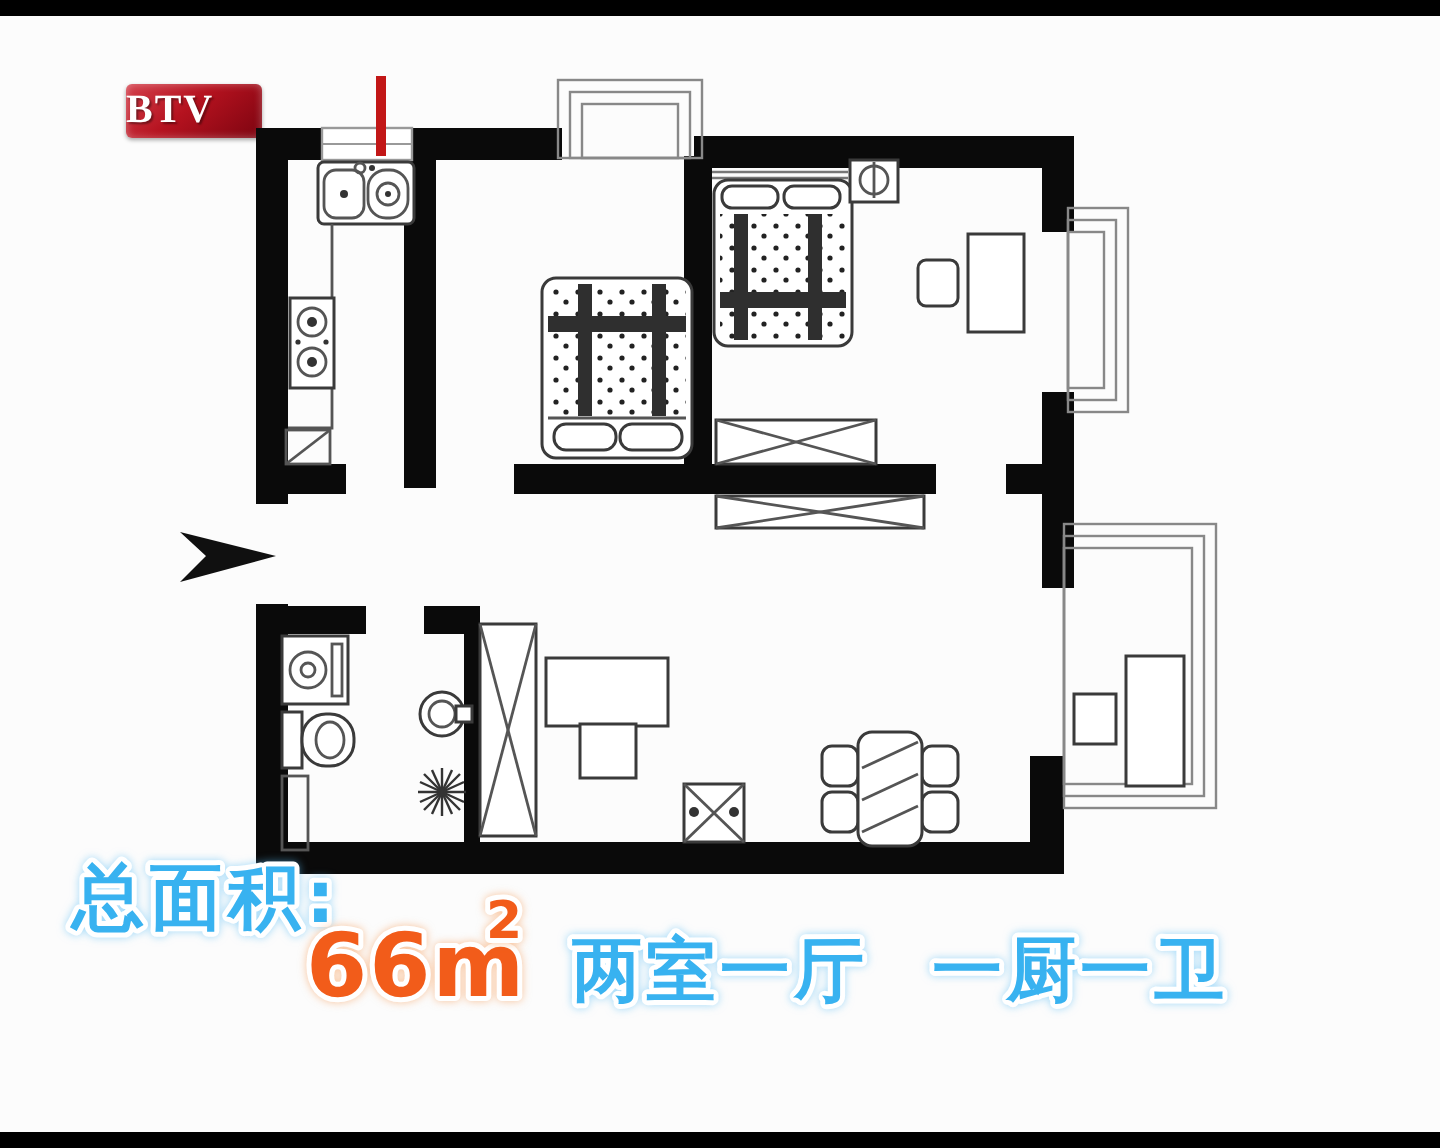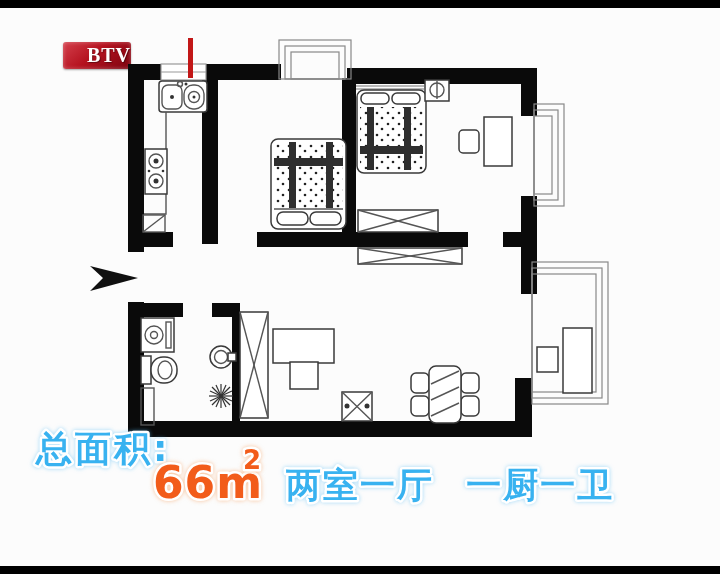--- a/index.html
+++ b/index.html
@@ -3,21 +3,21 @@
 <meta charset="utf-8">
 <style>
   html,body{margin:0;padding:0;background:#222;}
   .stage{position:relative;width:720px;height:574px;background:#fcfcfc;overflow:hidden;
          font-family:"DejaVu Sans",sans-serif;}
   .letterbox{position:absolute;left:0;width:720px;background:#000;}
   .letterbox.top{top:0;height:8px;}
   .letterbox.bottom{bottom:0;height:8px;}
   .btv-logo{position:absolute;left:63px;top:42px;width:68px;height:27px;
     background:linear-gradient(140deg,#d4404c 0%,#b5121f 45%,#7c0410 100%);
-    border-radius:3px;display:flex;align-items:center;justify-content:flex-end;
+    border-radius:3px;display:flex;align-items:center;justify-content:flex-start;
     box-shadow:inset 0 0 4px rgba(255,255,255,.35), 0 1px 2px rgba(0,0,0,.35);}
   .btv-logo span{color:#fff;font-family:"Liberation Serif",serif;font-weight:bold;
     font-size:20px;letter-spacing:1px;text-shadow:1px 1px 1px rgba(0,0,0,.4);}
   svg{position:absolute;left:0;top:0;}
   .cap{font-family:"DejaVu Sans",sans-serif;font-weight:bold;
        paint-order:stroke;stroke:#ffffff;stroke-linejoin:round;}
   .cap-blue{fill:#38b2f0;stroke-width:5px;filter:drop-shadow(0 0 2px rgba(90,190,245,.55));}
   .cap-orange{fill:#f25c1a;stroke-width:5px;filter:drop-shadow(0 0 2px rgba(245,140,60,.5));}
   .wall{fill:#0a0a0a;}
   .thin{fill:none;stroke:#555;stroke-width:1.4;}

